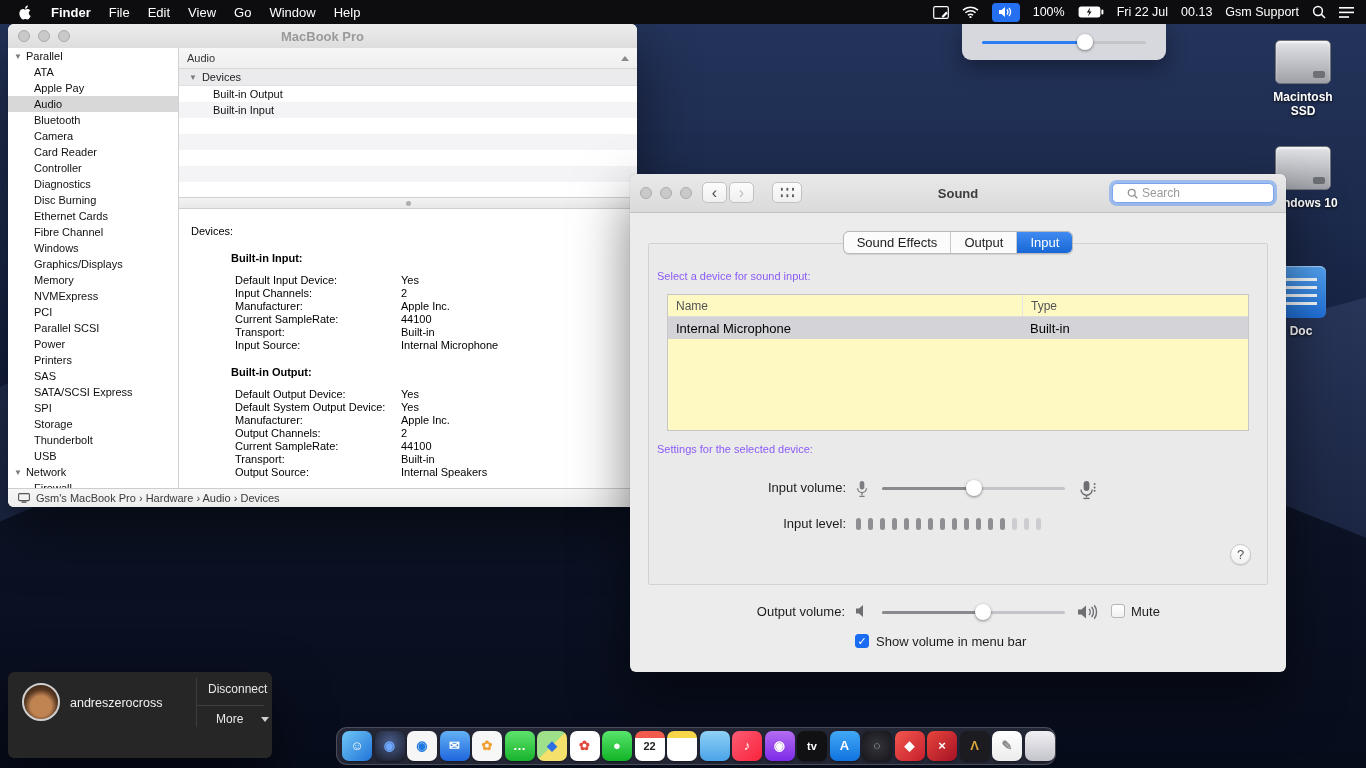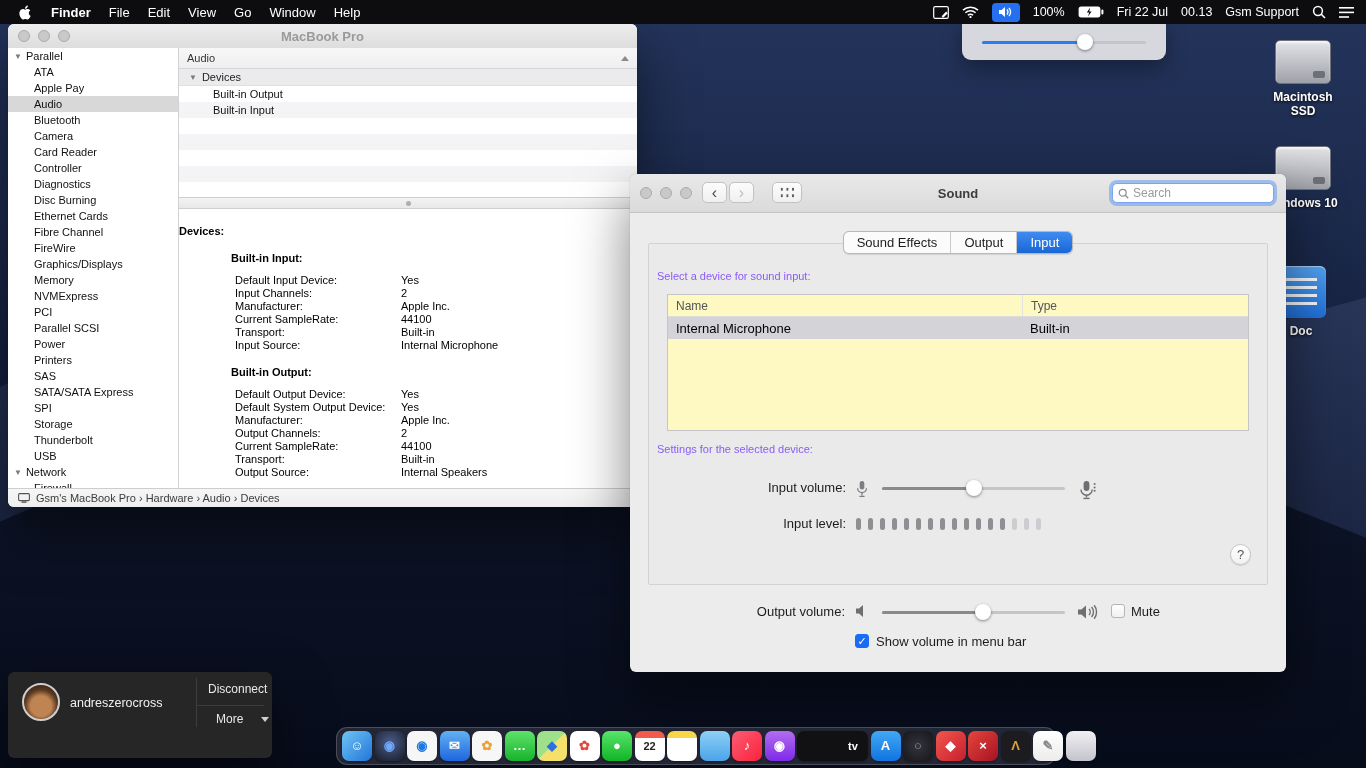--- a/index.html
+++ b/index.html
@@ -54,40 +54,40 @@
   #si-header .caret{margin-left:auto;width:0;height:0;border-left:4px solid transparent;border-right:4px solid transparent;border-bottom:5px solid #8a8a8a}
   #si-group{height:16px;background:#ebebed;border-bottom:1px solid #e0e0e0;display:flex;align-items:center;
     padding-left:10px;gap:5px;font-size:11px;color:#222}
   #si-group .tri{color:#7a7a7a;font-size:8px}
   #si-rows{height:111px;background:repeating-linear-gradient(180deg,#fff 0 16px,#f4f4f6 16px 32px);font-size:11px;color:#111}
   .dev-row{height:16px;line-height:16px;padding-left:34px}
   #si-split{height:10px;background:linear-gradient(#f3f3f3,#e8e8e8);border-top:1px solid #cfcfcf;border-bottom:1px solid #cfcfcf;
     display:flex;align-items:center;justify-content:center}
   #si-split .dot{width:5px;height:5px;border-radius:50%;background:#aeaeae}
   #si-details{background:#fff;height:283px;overflow:hidden;font-size:11px;color:#000;padding-top:16px;line-height:13px}
-  .d-title{font-weight:bold;}
+  .d-title{font-weight:normal;margin-left:12px}
   .grp-title{font-weight:bold;margin:14px 0 9px 52px}
   .prop{display:flex;margin-left:56px;height:13px}
   .prop .k{width:166px}
   #si-status{position:absolute;left:0;right:0;bottom:0;height:18px;background:linear-gradient(#f6f6f6,#ededed);
     border-top:1px solid #cdcdcd;border-radius:0 0 6px 6px;display:flex;align-items:center;gap:6px;
     padding-left:10px;font-size:11px;color:#3c3c3c}
   
   #sound{left:630px;top:174px;width:656px;height:498px;background:#ececec;z-index:20}
   #snd-toolbar{height:38px;background:linear-gradient(#e9e9e9,#dadada);border-bottom:1px solid #c3c3c3;
     border-radius:6px 6px 0 0;position:relative}
   #snd-toolbar .lights{top:13px}
   .tb-btn{position:absolute;top:8px;width:25px;height:21px;background:linear-gradient(#fcfcfc,#f0f0f0);
     border:1px solid #c2c2c2;border-radius:5px;display:flex;align-items:center;justify-content:center;
     font-size:16px;color:#4a4a4a;box-sizing:border-box}
   .tb-btn.dis{color:#bdbdbd}
   #snd-title{position:absolute;left:0;right:0;top:0;height:38px;display:flex;align-items:center;justify-content:center;
     font-size:13px;font-weight:bold;color:#3d3d3d;pointer-events:none}
   #snd-search{position:absolute;right:12px;top:9px;width:162px;height:20px;background:#fff;border:1px solid #7aa6f0;
-    border-radius:5px;box-shadow:0 0 0 3px rgba(72,139,247,.45);display:flex;align-items:center;gap:4px;padding-left:5px;box-sizing:border-box}
+    border-radius:5px;box-shadow:0 0 0 3px rgba(72,139,247,.45);display:flex;align-items:center;gap:4px;padding-left:14px;box-sizing:border-box}
   #snd-search .ph{color:#9a9a9e;font-size:12px}
   #snd-tabs{position:absolute;left:0;right:0;top:57px;display:flex;justify-content:center;z-index:2}
   .seg{display:flex;border:1px solid #b9b9b9;border-radius:6px;overflow:hidden;background:#fbfbfb;box-shadow:0 0.5px 1px rgba(0,0,0,.1)}
   .seg .tab{padding:3px 13px;font-size:13px;color:#1d1d1f;border-left:1px solid #c9c9c9}
   .seg .tab:first-child{border-left:none}
   .seg .tab.active{background:linear-gradient(#3f8bf2,#1867d6);color:#fff}
   #snd-box{position:absolute;left:18px;top:69px;width:620px;height:342px;border:1px solid #d2d2d2;border-radius:2px;
     background:#eaeaea;box-sizing:border-box}
   #sel-label,#set-label{position:absolute;left:8px;font-size:11px;color:#8b5cf6}
   #sel-label{top:26px}
@@ -246,30 +246,30 @@
       <div class="side-item">Apple Pay</div>
       <div class="side-item selected">Audio</div>
       <div class="side-item">Bluetooth</div>
       <div class="side-item">Camera</div>
       <div class="side-item">Card Reader</div>
       <div class="side-item">Controller</div>
       <div class="side-item">Diagnostics</div>
       <div class="side-item">Disc Burning</div>
       <div class="side-item">Ethernet Cards</div>
       <div class="side-item">Fibre Channel</div>
-      <div class="side-item">FireWire</div>
+      <div class="side-item">Windows</div>
       <div class="side-item">Graphics/Displays</div>
       <div class="side-item">Memory</div>
       <div class="side-item">NVMExpress</div>
       <div class="side-item">PCI</div>
       <div class="side-item">Parallel SCSI</div>
       <div class="side-item">Power</div>
       <div class="side-item">Printers</div>
       <div class="side-item">SAS</div>
-      <div class="side-item">SATA/SATA Express</div>
+      <div class="side-item">SATA/SCSI Express</div>
       <div class="side-item">SPI</div>
       <div class="side-item">Storage</div>
       <div class="side-item">Thunderbolt</div>
       <div class="side-item">USB</div>
       <div class="side-sec">
         <span class="tri">▼</span>
         <span>Network</span>
       </div>
       <div class="side-item">Firewall</div>
     </div>
@@ -548,21 +548,21 @@
     </div>
     <div class="dock-item" style="background: linear-gradient(rgb(143, 208, 247), rgb(74, 163, 232));">
       <span style="color: rgb(255, 255, 255);"></span>
     </div>
     <div class="dock-item" style="background: linear-gradient(135deg, rgb(251, 92, 116), rgb(250, 35, 59));">
       <span style="color: rgb(255, 255, 255);">♪</span>
     </div>
     <div class="dock-item" style="background: linear-gradient(rgb(179, 108, 240), rgb(125, 42, 232));">
       <span style="color: rgb(255, 255, 255);">◉</span>
     </div>
-    <div class="dock-item" style="background: rgb(17, 17, 20); padding-left: 41px;">
+    <div class="dock-item" style="background: rgb(17, 17, 20);">
       <span style="color: rgb(255, 255, 255); font-size: 11px;">tv</span>
     </div>
     <div class="dock-item" style="background: linear-gradient(rgb(65, 169, 245), rgb(17, 115, 224));">
       <span style="color: rgb(255, 255, 255);">A</span>
     </div>
     <div class="dock-item" style="background: radial-gradient(circle, rgb(52, 52, 60), rgb(21, 21, 25));">
       <span style="color: rgb(154, 160, 173);">○</span>
     </div>
     <div class="dock-item" style="background: linear-gradient(135deg, rgb(242, 87, 77), rgb(198, 31, 46));">
       <span style="color: rgb(255, 255, 255);">◆</span>

